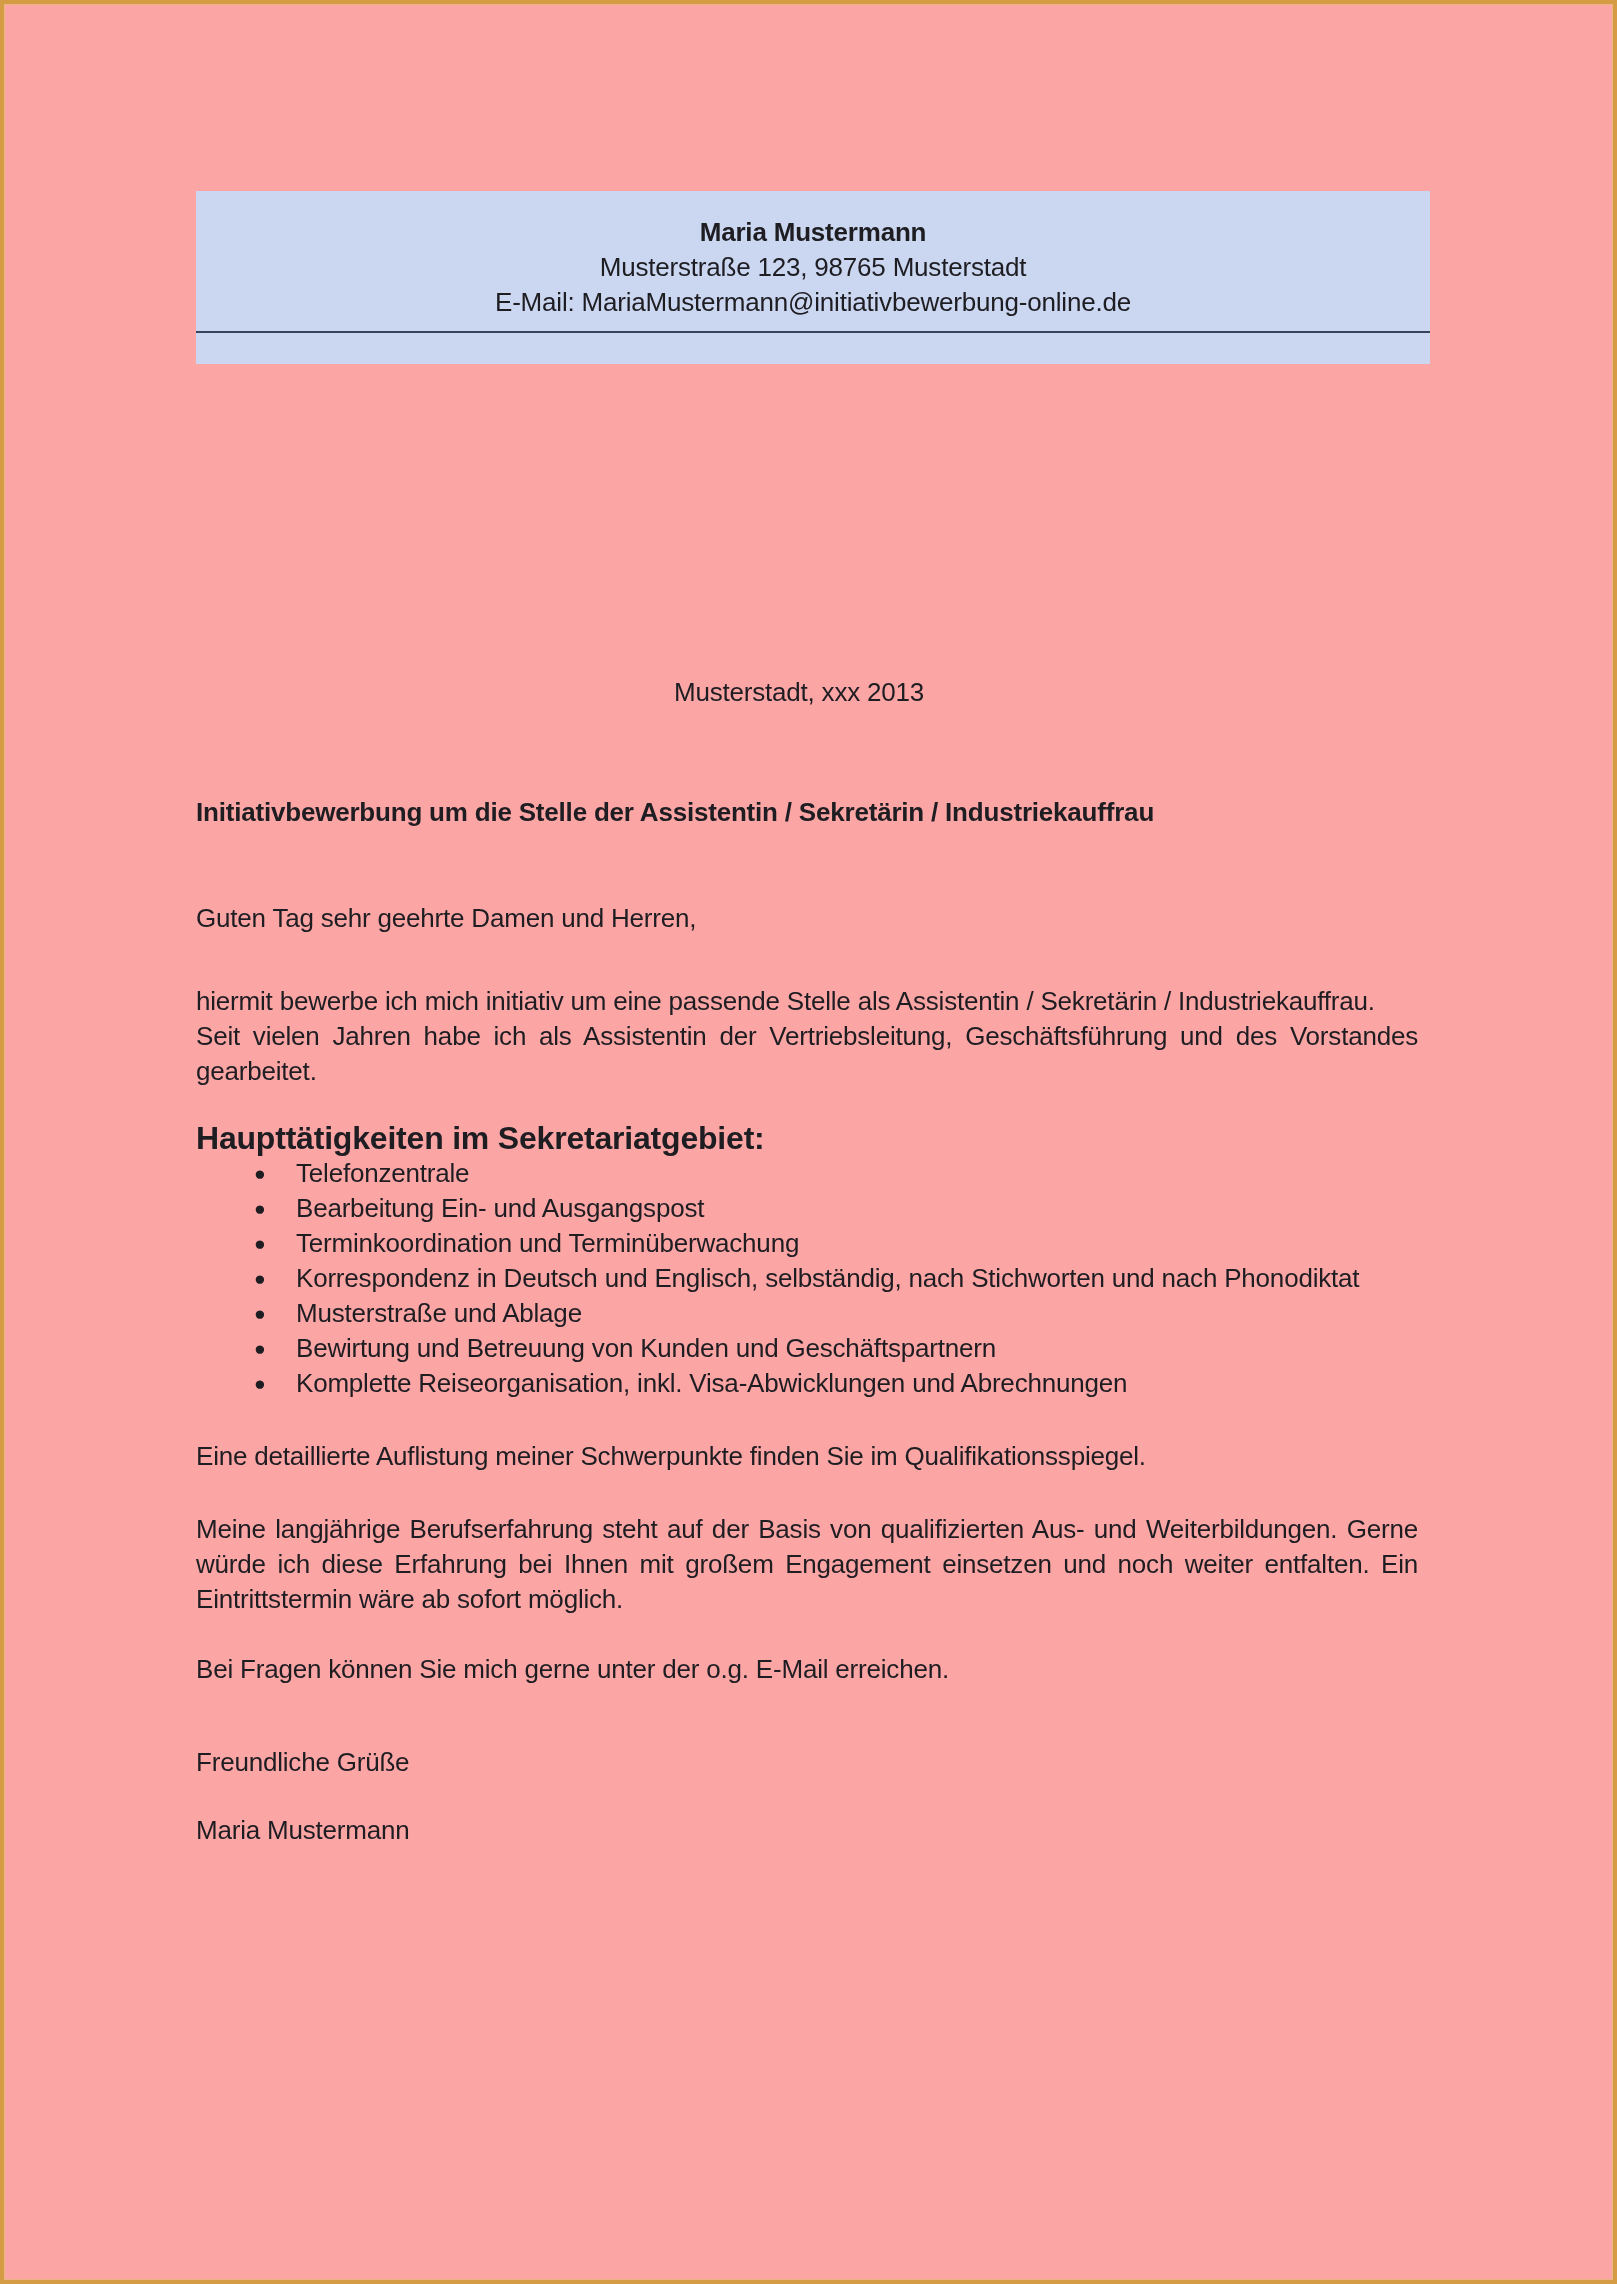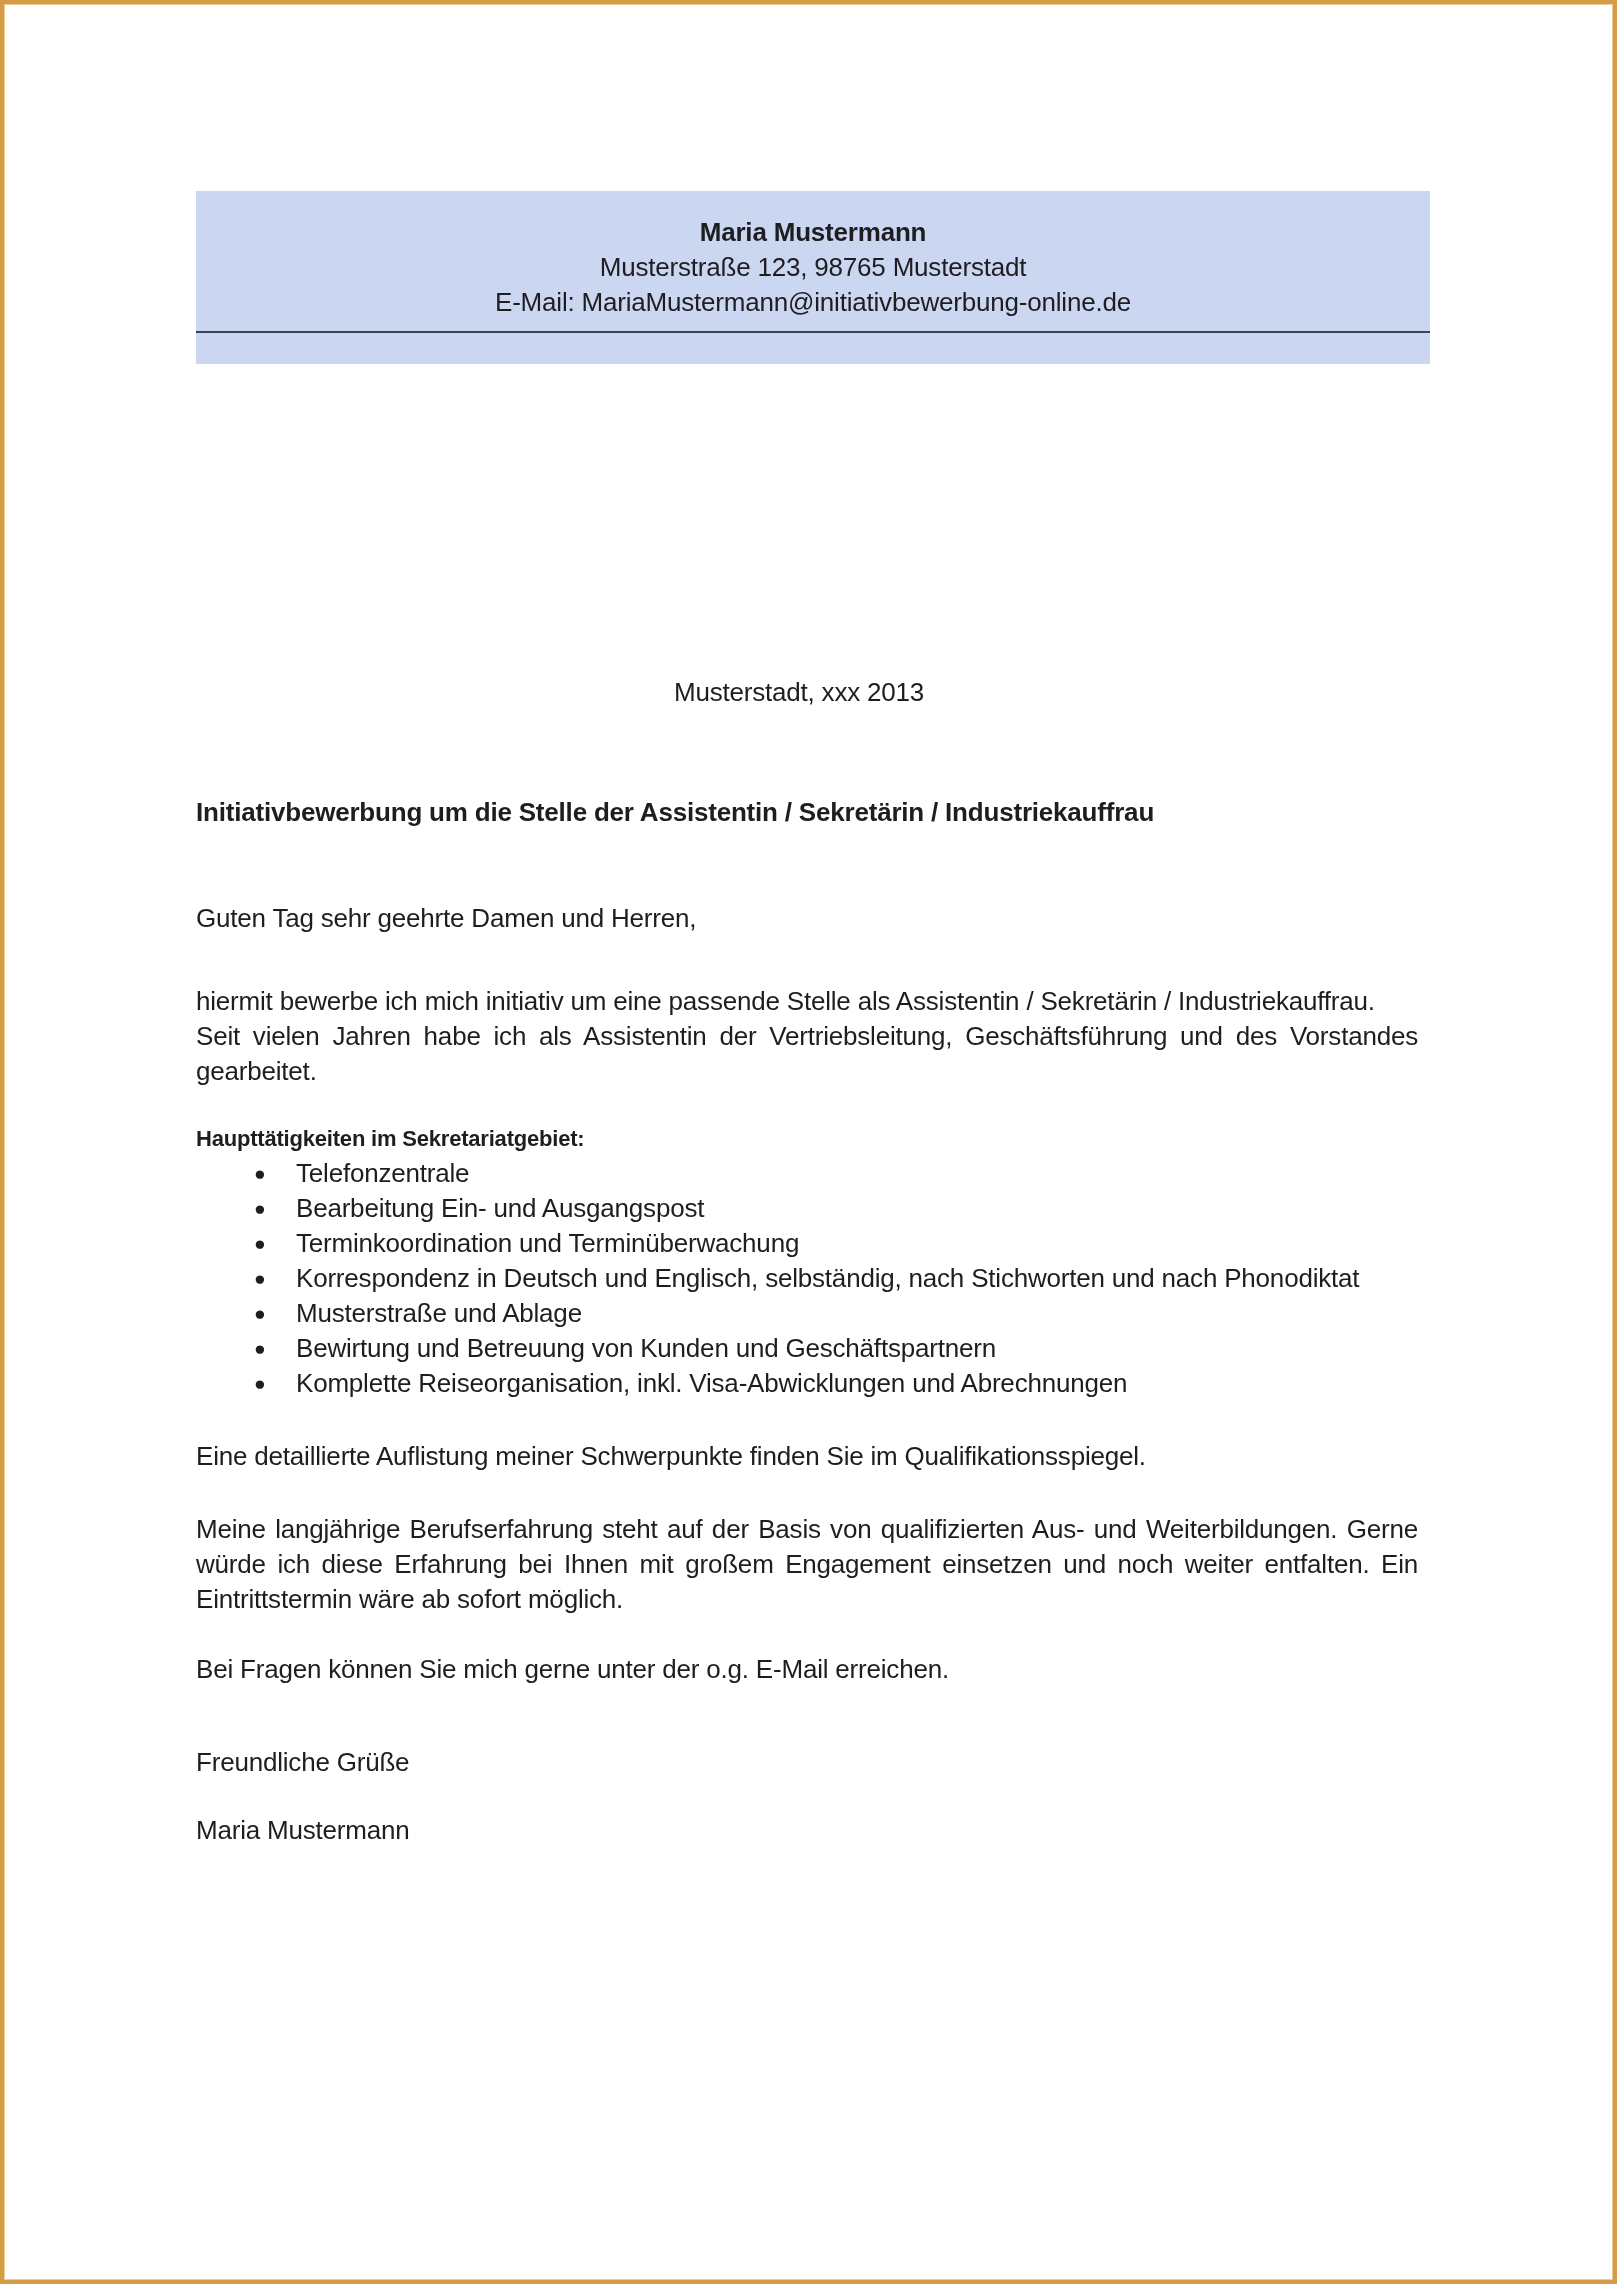--- a/index.html
+++ b/index.html
@@ -8,21 +8,21 @@
     width: 1617px;
     height: 2284px;
     background: #e9e8ee;
   }
 
   .frame {
     width: 1617px;
     height: 2284px;
     border: 4.9px solid #d59b45;
     box-shadow: inset 0 0 0 0.8px #e8bd7a;
-    background: #ffffff;
+    background: #fca5a5;
     overflow: hidden;
   }
 
   .page {
     width: 100%;
     height: 100%;
     padding: 187px 195px 0 192px;
     font-family: "Liberation Sans", "DejaVu Sans", sans-serif;
     font-size: 26px;
     line-height: 35px;
@@ -58,21 +58,21 @@
     white-space: nowrap;
   }
 
   p.salutation   { margin-top: 71px; }
   p.justify      { text-align: justify; }
   p.para-intro   { margin-top: 48px; }
   p.para-exp     { }
 
   .list-heading {
     margin-top: 32px;
-    font-size: 22px;
+    font-size: 32px;
     font-weight: bold;
   }
 
   ul.duties {
     list-style: none;
   }
   ul.duties li {
     padding-left: 100px;
     position: relative;
   }

